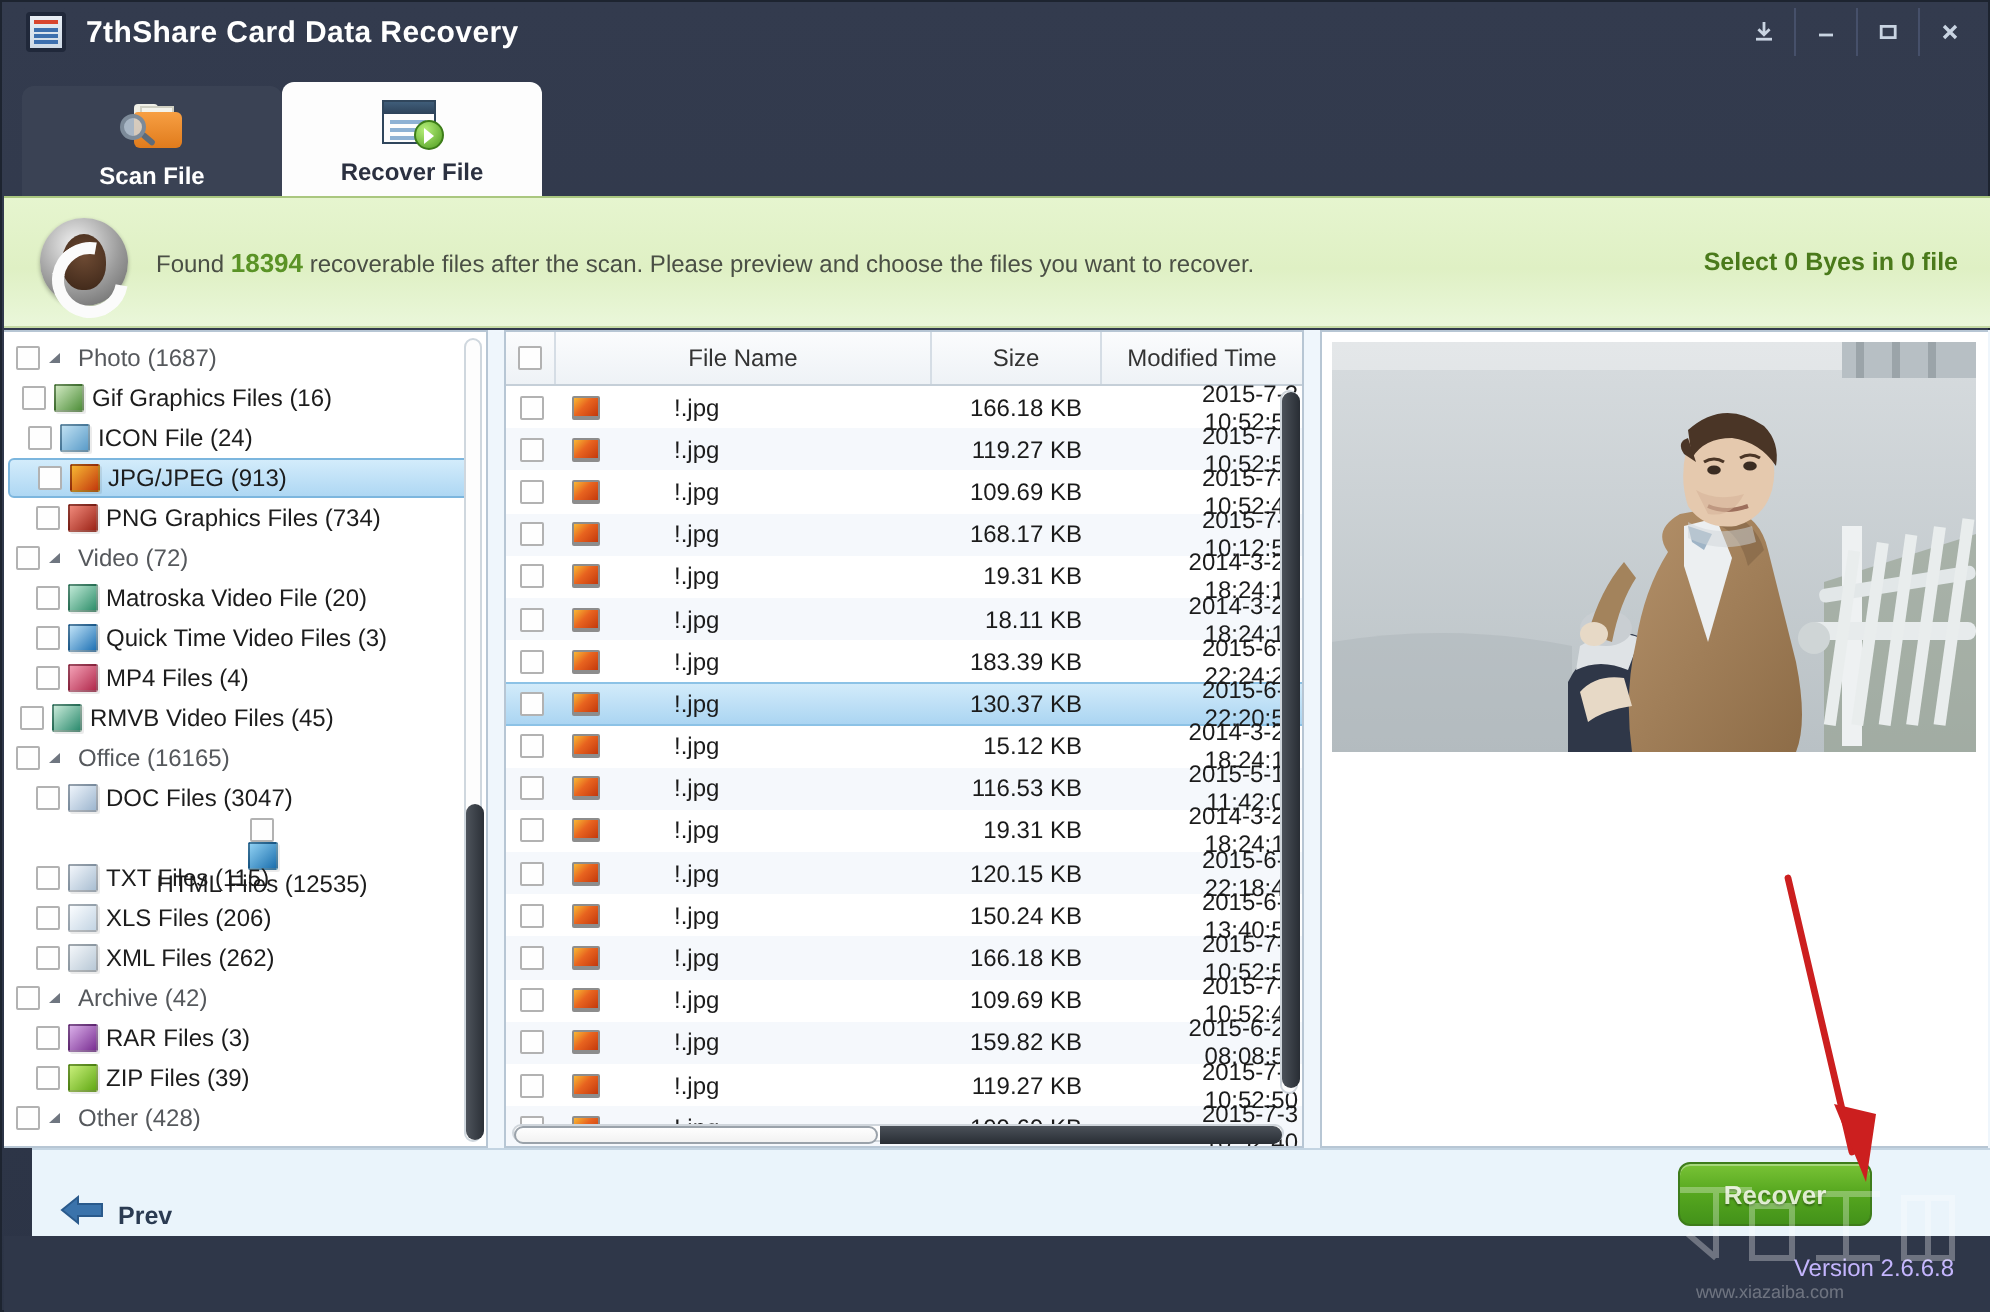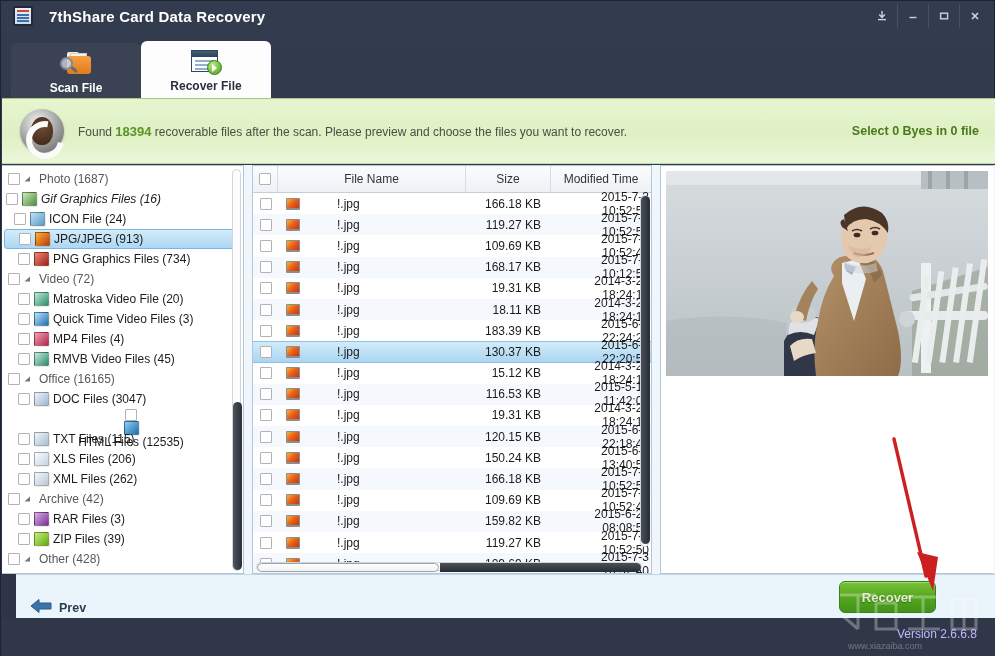--- a/index.html
+++ b/index.html
@@ -26,21 +26,21 @@
     background: linear-gradient(180deg,#e8eef5 0%, #cfdae6 100%);
     border: 2px solid #20283a; border-radius: 2px;
     overflow: hidden;
   }
   .app-icon i { position:absolute; display:block; left:2px; right:2px; height:2px; background:#3d6fae; }
   .app-icon i:nth-child(1){ top:2px; background:#d8452f;}
   .app-icon i:nth-child(2){ top:6px;}
   .app-icon i:nth-child(3){ top:9px;}
   .app-icon i:nth-child(4){ top:12px;}
   .app-title {
-    color:#ffffff; font-size:15px; font-weight:bold; margin-left:16px;
+    color:#ffffff; font-size:15px; font-weight:bold; margin-left:10px;
     letter-spacing:.2px;
   }
   .win-btns { position:absolute; right:6px; top:3px; display:flex; }
   .win-btn {
     width:31px; height:24px; display:flex; align-items:center; justify-content:center;
     color:#c9d4e2; font-size:13px; position:relative;
   }
   .win-btn + .win-btn { border-left:1px solid #46506a; }
   .win-btn svg { display:block; }
 
@@ -371,21 +371,21 @@
           <div class="tree-row group">
             <span class="cb"></span>
             <span class="twisty">
               <svg width="9" height="9" viewBox="0 0 9 9">
                 <path d="M1.5 6.5 L7 6.5 L7 1.5 Z" fill="#6f7680"></path>
               </svg>
             </span>
             <span style="width: 4px; flex: 0 0 auto;"></span>
             <span class="tree-label">Photo (1687)</span>
           </div>
-          <div class="tree-row" style="padding-left: 4px; font-style: italic;">
+          <div class="tree-row" style="padding-left: 9px;">
             <span class="cb"></span>
             <span class="tree-icon" style="background: linear-gradient(135deg, rgb(207, 232, 192), rgb(79, 143, 58));"></span>
             <span class="tree-label">Gif Graphics Files (16)</span>
           </div>
           <div class="tree-row" style="padding-left: 12px;">
             <span class="cb"></span>
             <span class="tree-icon" style="background: linear-gradient(135deg, rgb(191, 224, 242), rgb(91, 156, 201));"></span>
             <span class="tree-label">ICON File (24)</span>
           </div>
           <div class="tree-row selected" style="padding-left: 14px;">
@@ -416,21 +416,21 @@
           <div class="tree-row" style="padding-left: 16px;">
             <span class="cb"></span>
             <span class="tree-icon" style="background: linear-gradient(135deg, rgb(191, 226, 247), rgb(31, 114, 181));"></span>
             <span class="tree-label">Quick Time Video Files (3)</span>
           </div>
           <div class="tree-row" style="padding-left: 16px;">
             <span class="cb"></span>
             <span class="tree-icon" style="background: linear-gradient(135deg, rgb(243, 160, 181), rgb(178, 42, 77));"></span>
             <span class="tree-label">MP4 Files (4)</span>
           </div>
-          <div class="tree-row" style="padding-left: 16px;">
+          <div class="tree-row" style="padding-left: 8px;">
             <span class="cb"></span>
             <span class="tree-icon" style="background: linear-gradient(135deg, rgb(200, 234, 217), rgb(45, 140, 111));"></span>
             <span class="tree-label">RMVB Video Files (45)</span>
           </div>
           <div class="tree-row group">
             <span class="cb"></span>
             <span class="twisty">
               <svg width="9" height="9" viewBox="0 0 9 9">
                 <path d="M1.5 6.5 L7 6.5 L7 1.5 Z" fill="#6f7680"></path>
               </svg>

